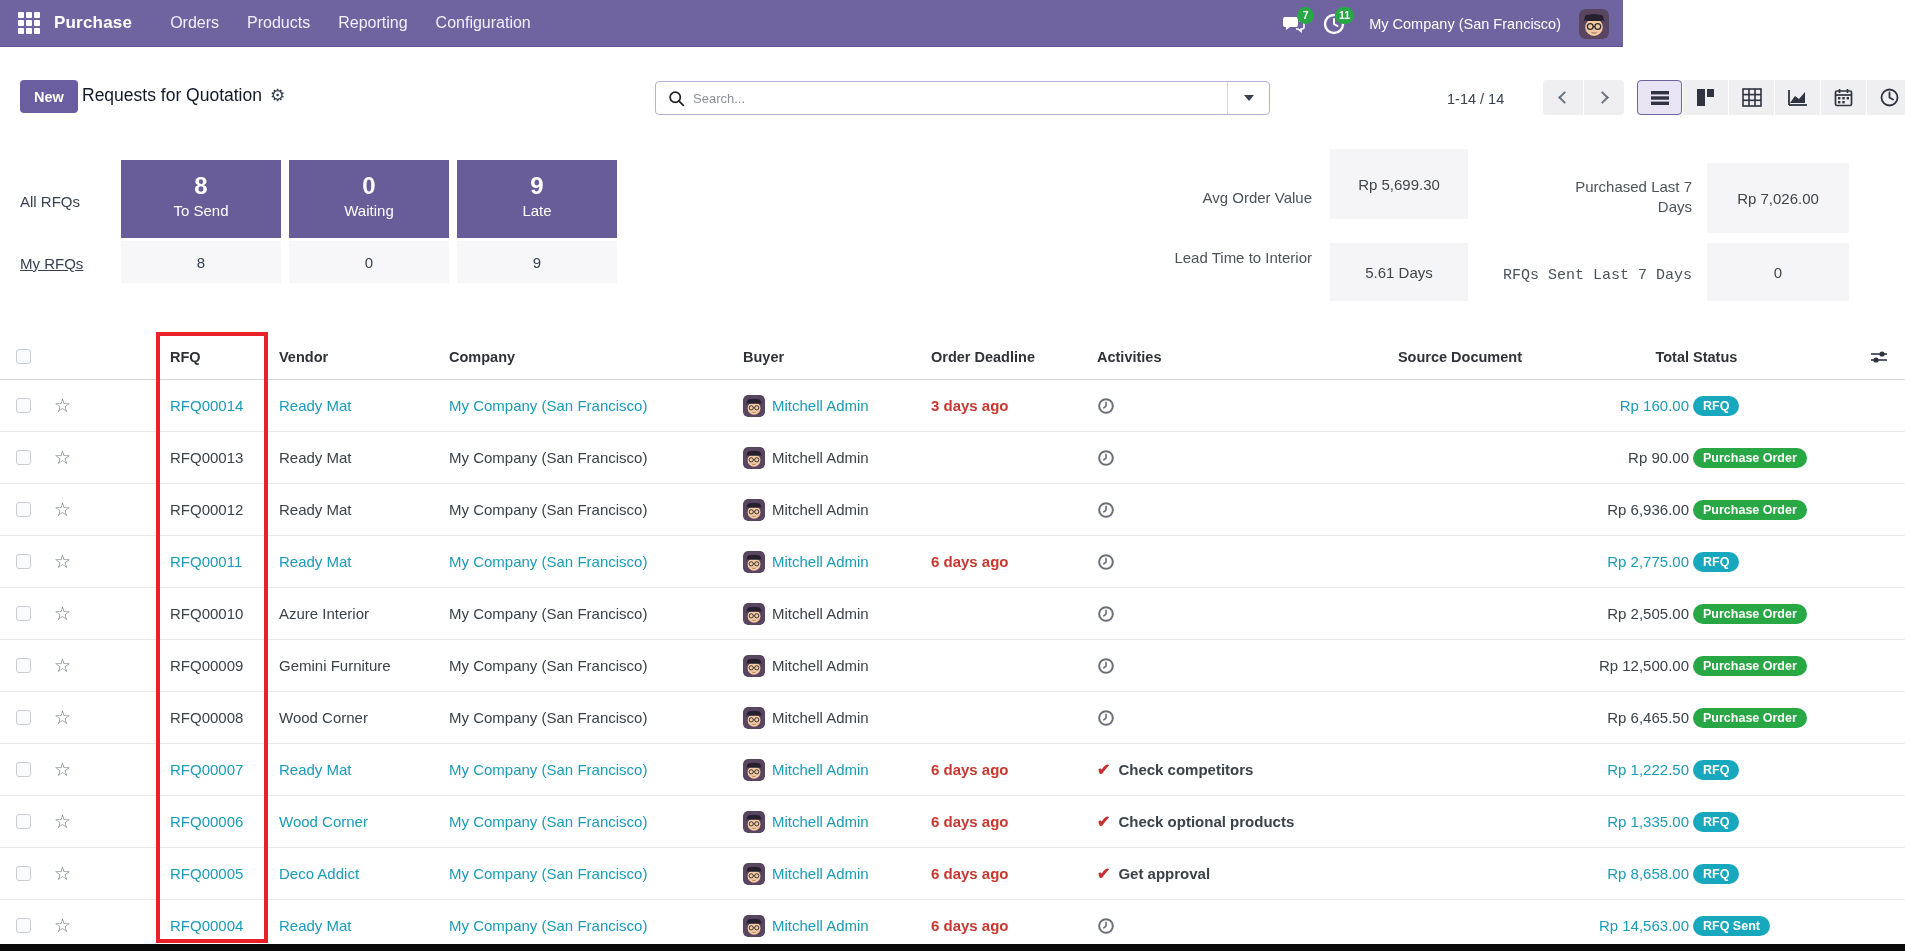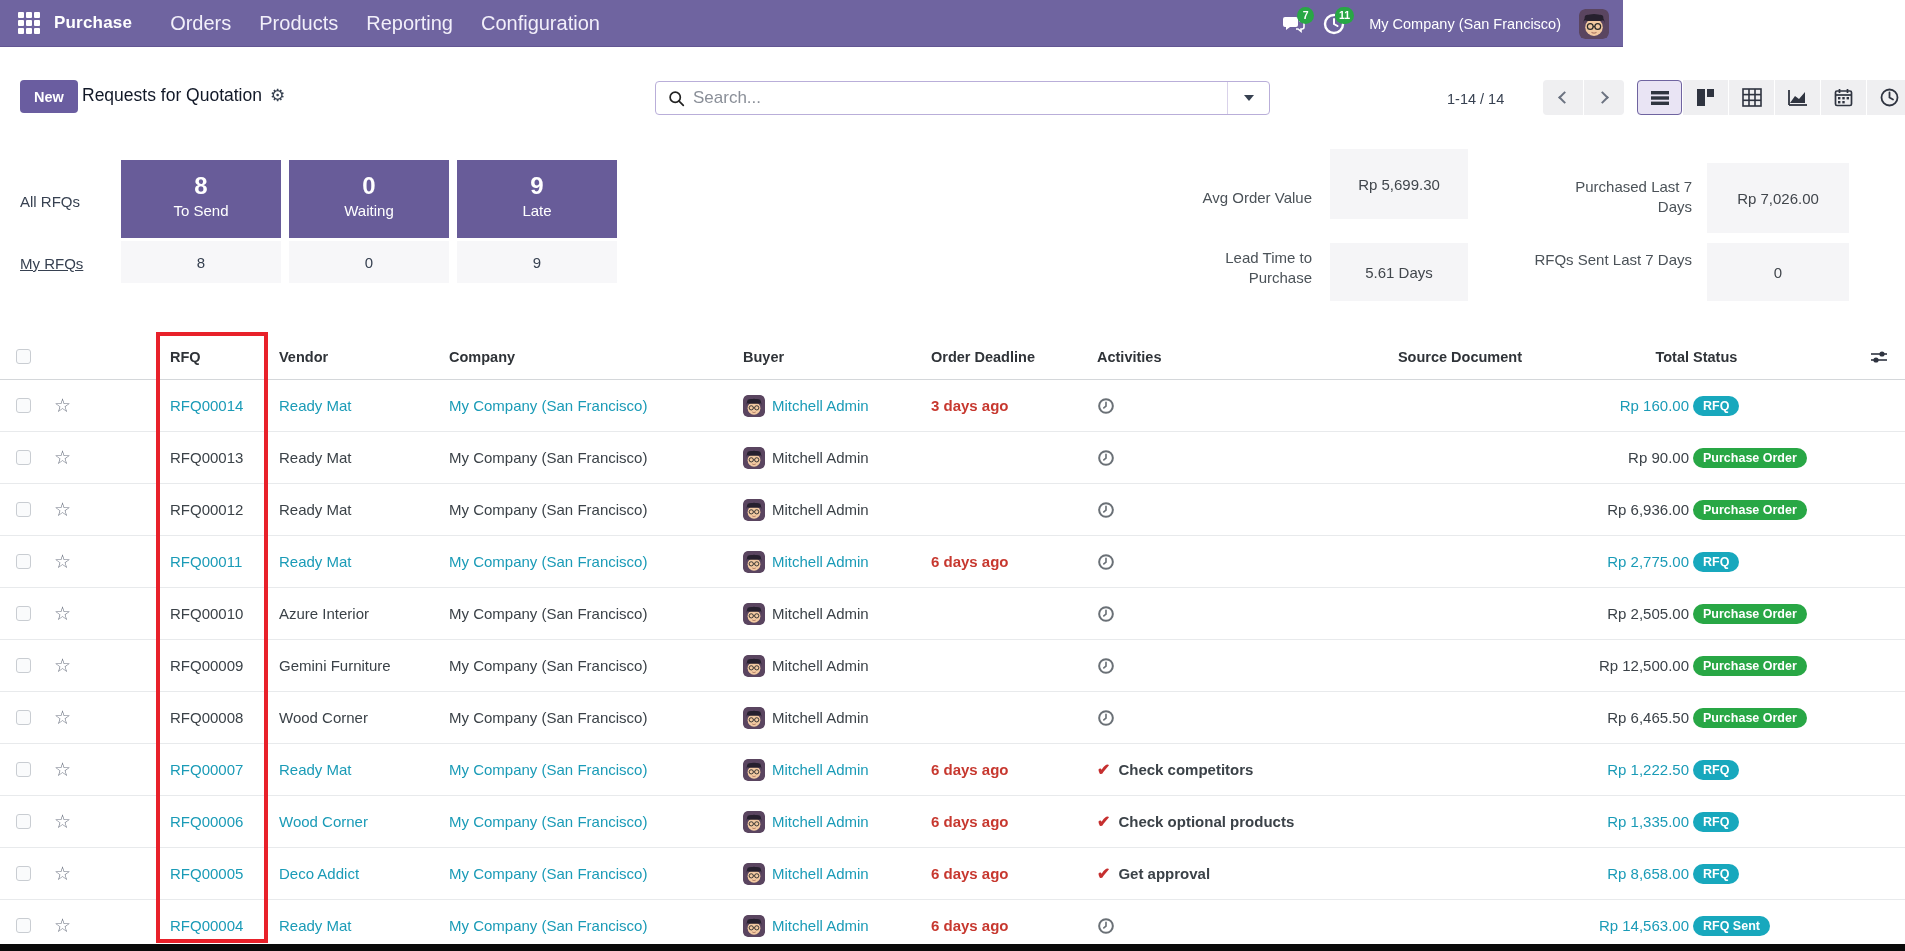--- a/index.html
+++ b/index.html
@@ -8,39 +8,39 @@
   .canvas { position:relative; width:1905px; height:951px; background:#fff; }
 
   
   .navbar { position:absolute; left:0; top:0; width:1623px; height:47px;
     background:#6f64a0; border-bottom:1px solid #625692; display:flex; align-items:center; color:#fff; }
   .apps-icon { margin-left:18px; width:22px; height:22px; display:grid;
     grid-template-columns:repeat(3,6px); grid-template-rows:repeat(3,6px); gap:2px; cursor:pointer; }
   .apps-icon span { background:#fff; width:6px; height:6px; border-radius:1px; }
   .brand { margin-left:14px; font-size:17px; font-weight:700; letter-spacing:.2px; }
   .menu { display:flex; margin-left:26px; gap:4px; }
-  .menu-item { font-size:20px; padding:6px 12px; border-radius:4px; color:#f2effa; cursor:pointer; }
+  .menu-item { font-size:16px; padding:6px 12px; border-radius:4px; color:#f2effa; cursor:pointer; }
   .systray { position:absolute; right:0; top:0; height:47px; display:flex; align-items:center; gap:10px; padding-right:14px; }
   .tray-icon { position:relative; width:30px; height:30px; display:flex; align-items:center; justify-content:center; cursor:pointer; }
   .tray-badge { position:absolute; top:-2px; right:-5px; min-width:17px; height:17px; padding:0 4px;
     background:#28a745; border-radius:9px; font-size:10.5px; font-weight:700; color:#fff;
     display:flex; align-items:center; justify-content:center; }
   .company-name { font-size:14.5px; margin-left:10px; margin-right:8px; cursor:pointer; }
   .user-avatar { width:30px; height:30px; border-radius:6px; overflow:hidden; cursor:pointer; }
 
   
   .control { position:absolute; left:0; top:63px; width:1905px; height:73px; background:#fff; }
   .btn-new { position:absolute; left:20px; top:17px; height:33px; padding:0 14px;
     background:#6a5da0; color:#fff; font-size:14.5px; font-weight:700; border:none; border-radius:4px; cursor:pointer; }
   .view-title { position:absolute; left:82px; top:22px; font-size:17.5px; color:#111827; display:flex; align-items:center; gap:8px; }
   .gear-icon { font-size:17px; color:#374151; cursor:pointer; }
   .searchbar { position:absolute; left:655px; top:18px; width:615px; height:34px;
     border:1px solid #b9aed9; border-radius:4px; display:flex; align-items:center; background:#fff; }
   .search-glyph { margin:0 8px 0 12px; display:flex; }
-  .searchbar input { flex:1; border:none; outline:none; font-size:17px; color:#333;
+  .searchbar input { flex:1; border:none; outline:none; font-size:13px; color:#333;
     font-family:"Liberation Sans", sans-serif; }
   .searchbar input::placeholder { color:#8a8f98; }
   .search-caret { width:42px; height:100%; border-left:1px solid #d9d2ea; display:flex; align-items:center; justify-content:center; cursor:pointer; }
   .caret-down { width:0; height:0; border-left:5px solid transparent; border-right:5px solid transparent; border-top:6px solid #374151; }
   .pager { position:absolute; left:1447px; top:28px; font-size:14.5px; color:#374151; }
   .pager-btns { position:absolute; left:1543px; top:17px; display:flex; }
   .pg-btn { width:40px; height:35px; background:#efeff1; display:flex; align-items:center; justify-content:center; cursor:pointer; }
   .pg-btn:first-child { border-radius:4px 0 0 4px; margin-right:1px; }
   .pg-btn:last-child { border-radius:0 4px 4px 0; }
   .chev { width:9px; height:9px; border-left:2px solid #6b7280; border-bottom:2px solid #6b7280; }
@@ -259,23 +259,23 @@
           <div class="card-num">9</div>
       <div class="card-cap">Late</div>
         </div>
       <div class="card-my">9</div>
     </div>
 
     <div class="kpi-label" style="left:1140px; top:188px; width:172px;">Avg Order Value</div>
     <div class="kpi-box" style="left:1330px; top:149px; width:138px; height:70px;">Rp 5,699.30</div>
     <div class="kpi-label" style="left:1542px; top:177px; width:150px;">Purchased Last 7 Days</div>
     <div class="kpi-box" style="left:1707px; top:163px; width:142px; height:70px;">Rp 7,026.00</div>
-    <div class="kpi-label" style="left:1162px; top:248px; width:150px;">Lead Time to Purchase</div>
+    <div class="kpi-label" style="left:1162px; top:248px; width:150px;">Lead Time to Interior</div>
     <div class="kpi-box" style="left:1330px; top:243px; width:138px; height:58px;">5.61 Days</div>
-    <div class="kpi-label" style="left:1492px; top:250px; width:200px;">RFQs Sent Last 7 Days</div>
+    <div class="kpi-label" style="left:1492px; top:266px; width:200px;font-family:Liberation Mono, monospace;">RFQs Sent Last 7 Days</div>
     <div class="kpi-box" style="left:1707px; top:243px; width:142px; height:58px;">0</div>
   </div>
 
   <div class="table">
     <div class="thead">
       <div class="cell c-check">
           <span class="cb"></span>
         </div>
       <div class="cell c-star"></div>
       <div class="cell"></div>

